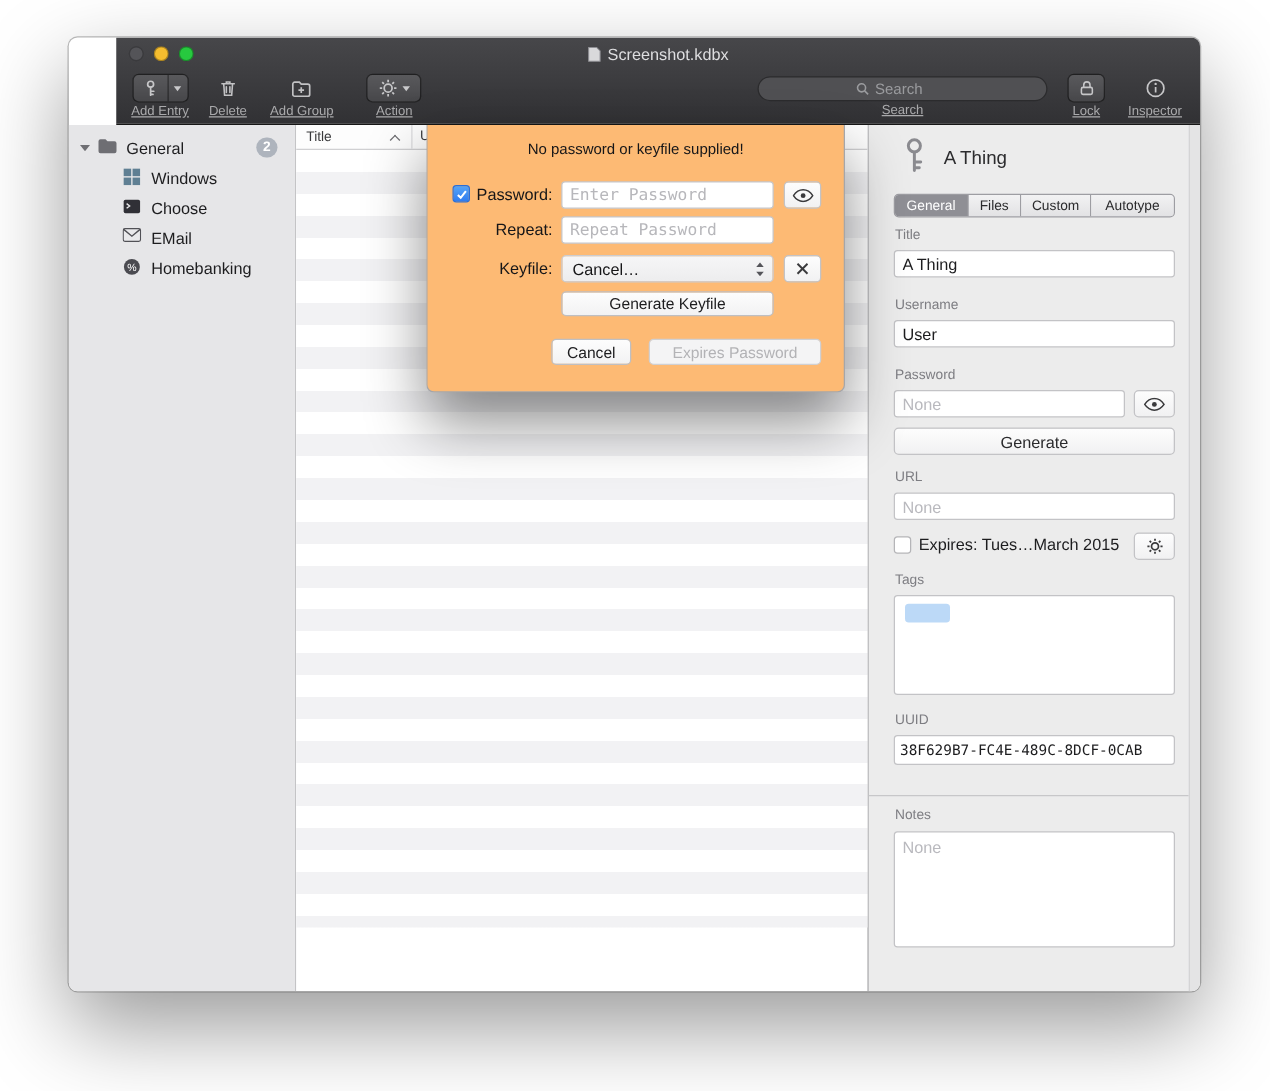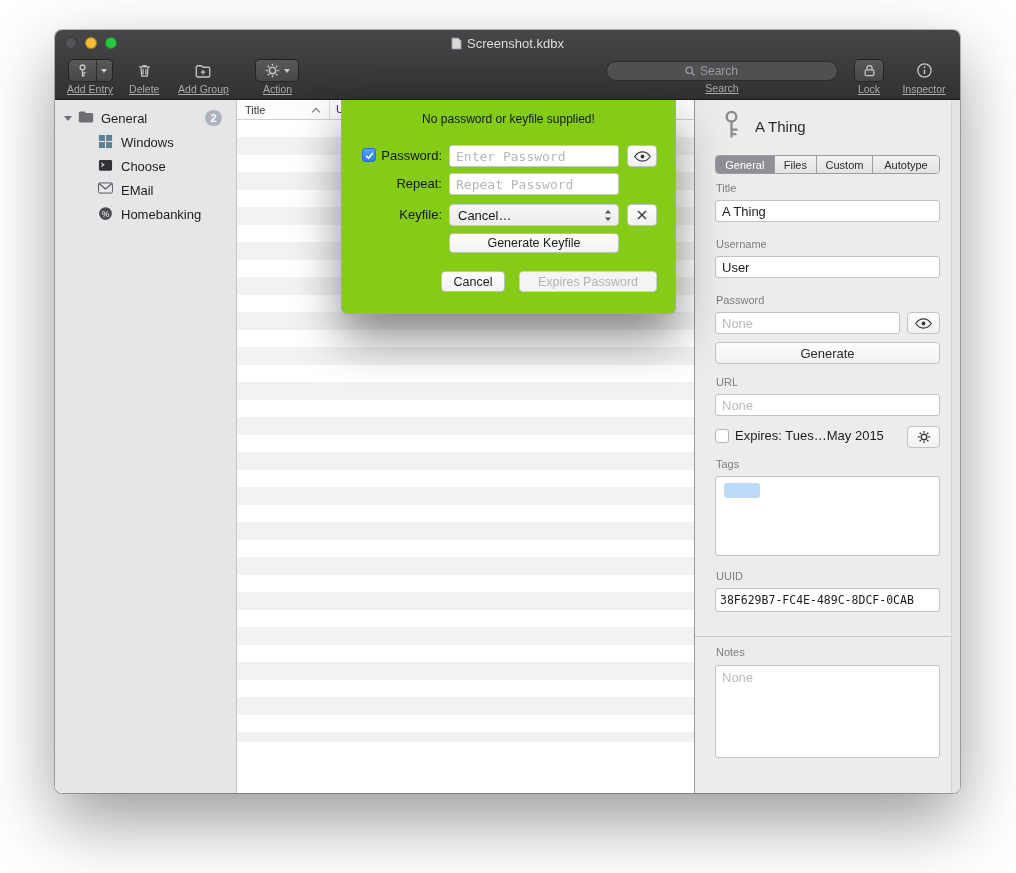--- a/index.html
+++ b/index.html
@@ -5,21 +5,21 @@
   * { box-sizing: border-box; margin: 0; padding: 0; }
   html,body { width:1016px; height:873px; background:#ffffff; font-family:"Liberation Sans", sans-serif; overflow:hidden; }
 
   .window {
     position:absolute; left:55px; top:30px; width:905px; height:763px;
     border-radius:7px; overflow:hidden; background:#ffffff;
     box-shadow:0 28px 70px rgba(0,0,0,0.40), 0 0 0 1px rgba(0,0,0,0.25);
   }
 
   
-  .window-header { height:70px; background:linear-gradient(#47474a,#313134); border-bottom:1px solid #161616; position:relative; }
+  .window-header { height:70px; background:linear-gradient(#47474a,#313134); border-bottom:1px solid #161616; position:relative;margin-left:38px; }
   .titlebar { height:26px; position:relative; display:flex; align-items:center; justify-content:center; }
   .traffic-lights { position:absolute; left:10px; top:7px; display:flex; gap:8px; }
   .tl { width:12px; height:12px; border-radius:50%; border:1px solid rgba(0,0,0,0.3); }
   .tl-close { background:#545458; }
   .tl-min { background:#f5bd2f; }
   .tl-zoom { background:#27c93f; }
   .window-title { font-size:13px; color:#dedee0; display:flex; align-items:center; gap:5px; }
   .doc-icon { display:inline-block; width:11px; height:13px; }
 
   .toolbar { height:44px; display:flex; align-items:flex-start; padding:3px 12px 0 12px; }
@@ -77,21 +77,21 @@
   .checkbox.checked { background:linear-gradient(#55a4f7,#2f7cf0); border-color:#2a6fd8; }
   .tags-box { position:absolute; left:20px; top:376px; width:225px; height:80px; background:#fff; border:1px solid #c3c3c6; border-radius:3px; }
   .tag-token { position:absolute; left:8px; top:6px; width:36px; height:15px; border-radius:3px; }
   .insp-sep { position:absolute; left:0; right:9px; top:536px; height:1px; background:#c7c7c9; }
   .notes-box { position:absolute; left:20px; top:565px; width:225px; height:93px; background:#fff; border:1px solid #c3c3c6; border-radius:3px; font-size:13px; padding:4px 6px; resize:none; font-family:"Liberation Sans",sans-serif; color:#1d1d1f; }
   .notes-box::placeholder { color:#b9b9be; }
   .mono { font-family:"DejaVu Sans Mono", monospace; }
 
   
   .sheet { position:absolute; left:286px; top:70px; width:335px; height:214px; z-index:50;
-    background:#84cc16; border:1px solid #a6a6a9; border-top:none; border-radius:0 0 6px 6px;
+    background:#fdba74; border:1px solid #a6a6a9; border-top:none; border-radius:0 0 6px 6px;
     box-shadow:0 24px 48px rgba(0,0,0,0.45); }
   .sheet-msg { position:absolute; top:12px; left:0; right:0; text-align:center; font-size:12px; color:#161618; }
   .sheet-label { position:absolute; left:36px; width:64px; text-align:right; font-size:13px; color:#161618; }
   .sheet-field { position:absolute; left:107px; width:170px; height:22px; border:1px solid #c6c6c9; border-radius:3px; background:#fff; padding:0 6px; font-size:13px; }
   .sheet-field::placeholder { color:#b7b7bb; }
   .sheet-btn { border:1px solid #bfbfc2; border-radius:4px; background:linear-gradient(#fdfdfd,#f2f2f3); font-size:12.5px; color:#1d1d1f; display:flex; align-items:center; justify-content:center; font-family:"Liberation Sans",sans-serif; }
   .sheet-btn:disabled, .sheet-btn.disabled { color:#b3b3b6; border-color:#d0d0d3; background:#f4f4f5; }
   .popup { position:absolute; left:107px; top:104px; width:170px; height:22px; border:1px solid #cccccf; border-radius:4px; display:flex; align-items:center; padding:0 6px 0 8px; font-size:13px; color:#161618; background:linear-gradient(#f6f6f7,#ededee); }
   .popup .stepper { margin-left:auto; }
 </style>
@@ -302,21 +302,21 @@
           </svg>
       </div>
 
       <button class="insp-btn" style="top:242px">Generate</button>
 
       <div class="insp-label" style="left:21px; top:276px">URL</div>
       <input class="field" style="top: 294px;" placeholder="None">
 
       <div style="position:absolute; left:20px; top:328px; display:flex; align-items:center; gap:6px">
         <span class="checkbox"></span>
-        <span style="font-size:13px; color:#1d1d1f">Expires: Tues…May 2015</span>
+        <span style="font-size:13px; color:#1d1d1f">Expires: Tues…March 2015</span>
       </div>
       <div class="sq-btn" style="left:212px; top:326px">
         <svg viewBox="0 0 18 18" width="14" height="14">
           <circle cx="9" cy="9" r="3.6" fill="none" stroke="#3a3a3c" stroke-width="1.8"></circle>
           <g stroke="#3a3a3c" stroke-width="1.8">
             <line x1="9" y1="1.2" x2="9" y2="3.4"></line>
             <line x1="9" y1="1.2" x2="9" y2="3.4" transform="rotate(45 9 9)"></line>
             <line x1="9" y1="1.2" x2="9" y2="3.4" transform="rotate(90 9 9)"></line>
             <line x1="9" y1="1.2" x2="9" y2="3.4" transform="rotate(135 9 9)"></line>
             <line x1="9" y1="1.2" x2="9" y2="3.4" transform="rotate(180 9 9)"></line>

